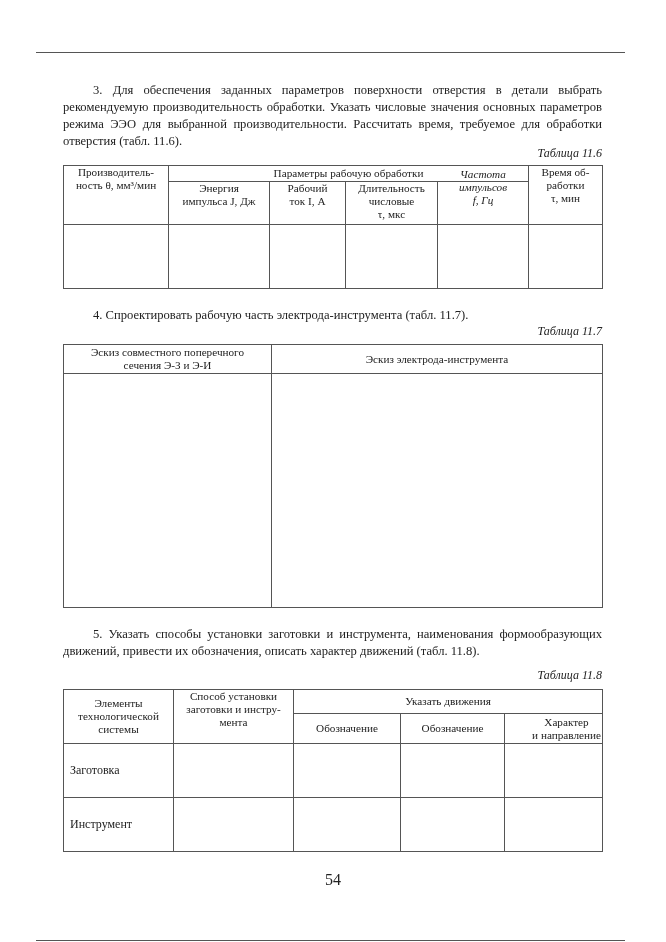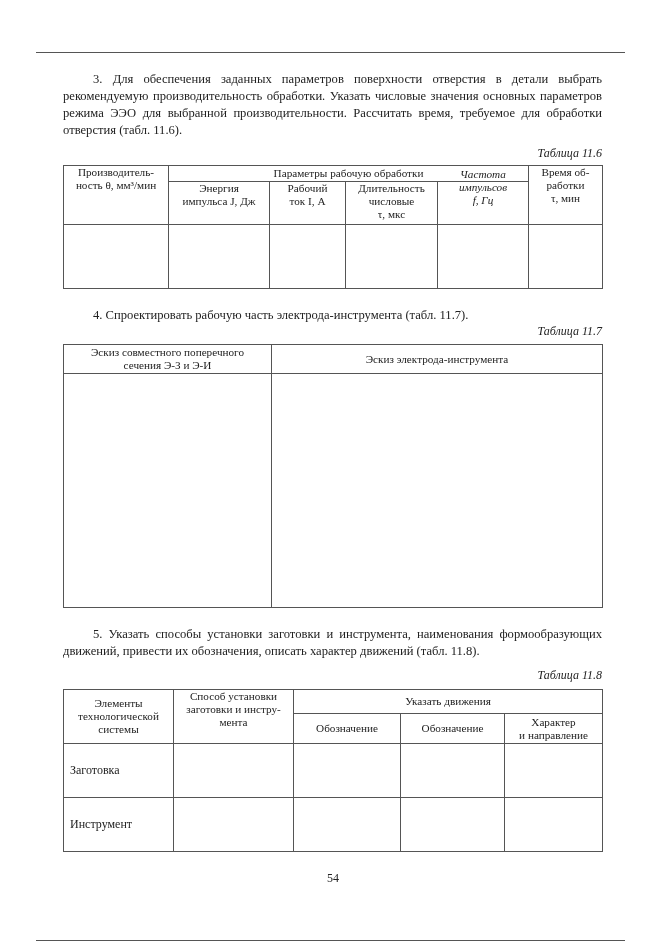--- a/index.html
+++ b/index.html
@@ -7,29 +7,29 @@
          font-family:"Liberation Serif", "DejaVu Serif", serif; color:#222; }
   .rule { position:absolute; left:36px; width:589px; height:1px; background:#555; }
   .para { position:absolute; left:63px; width:539px; font-size:12.6px; line-height:17px;
           text-align:justify; text-indent:30px; margin:0; }
   .caption { position:absolute; right:64px; font-size:12px; font-style:italic; }
   .abs { position:absolute; }
   .line { position:absolute; background:#555; }
   .cell { position:absolute; display:flex; align-items:center; justify-content:center;
           text-align:center; font-size:11.2px; line-height:13px; white-space:pre-line; }
   .cell-left { justify-content:flex-start; padding-left:6px; box-sizing:border-box; font-size:12px; }
-  .pagenum { position:absolute; left:0; width:666px; text-align:center; top:871px; font-size:12px; }
+  .pagenum { position:absolute; left:0; width:666px; text-align:center; top:871px; font-size:16px; }
 </style>
 </head>
 <body>
 
 <div class="rule" style="top:52px;"></div>
 <div class="rule" style="top:940px;"></div>
 
-<p class="para" style="top:71px;">3. Для обеспечения заданных параметров поверхности отверстия в детали выбрать рекомендуемую производительность обработки. Указать числовые значения основных параметров режима ЭЭО для выбранной производительности. Рассчитать время, требуемое для обработки отверстия (табл. 11.6).</p>
+<p class="para" style="top:82px;">3. Для обеспечения заданных параметров поверхности отверстия в детали выбрать рекомендуемую производительность обработки. Указать числовые значения основных параметров режима ЭЭО для выбранной производительности. Рассчитать время, требуемое для обработки отверстия (табл. 11.6).</p>
 <div class="caption" style="top:146px;margin-left:44px;">Таблица 11.6</div>
 
 <div>
 
   <div class="line" style="left:63px; top:165px; width:540px; height:1px;"></div>
   <div class="line" style="left:168px; top:181px; width:360px; height:1px;"></div>
   <div class="line" style="left:63px; top:224px; width:540px; height:1px;"></div>
   <div class="line" style="left:63px; top:288px; width:540px; height:1px;"></div>
 
   <div class="line" style="left:63px; top:165px; width:1px; height:124px;"></div>
@@ -104,21 +104,21 @@
 
   <div class="cell" style="left:64px; top:690px; width:109px; height:53px;">Элементы
 технологической
 системы</div>
   <div class="cell" style="left:174px; top:690px; width:119px; height:46px; align-items:flex-start;">Способ установки
 заготовки и инстру-
 мента</div>
   <div class="cell" style="left:294px; top:690px; width:308px; height:23px;">Указать движения</div>
   <div class="cell" style="left:294px; top:714px; width:106px; height:29px;">Обозначение</div>
   <div class="cell" style="left:401px; top:714px; width:103px; height:29px;">Обозначение</div>
-  <div class="cell" style="left:505px; top:714px; width:97px; height:29px;text-align:center;">Характер
+  <div class="cell" style="left:518px; top:714px; width:97px; height:29px;text-align:center;">Характер
 и направление</div>
 
   <div class="cell cell-left" style="left:64px; top:744px; width:109px; height:53px;">Заготовка</div>
   <div class="abs" style="left:174px; top:744px; width:119px; height:53px;"></div>
   <div class="abs" style="left:294px; top:744px; width:106px; height:53px;"></div>
   <div class="abs" style="left:401px; top:744px; width:103px; height:53px;"></div>
   <div class="abs" style="left:505px; top:744px; width:97px; height:53px;"></div>
 
   <div class="cell cell-left" style="left:64px; top:798px; width:109px; height:53px;">Инструмент</div>
   <div class="abs" style="left:174px; top:798px; width:119px; height:53px;"></div>

